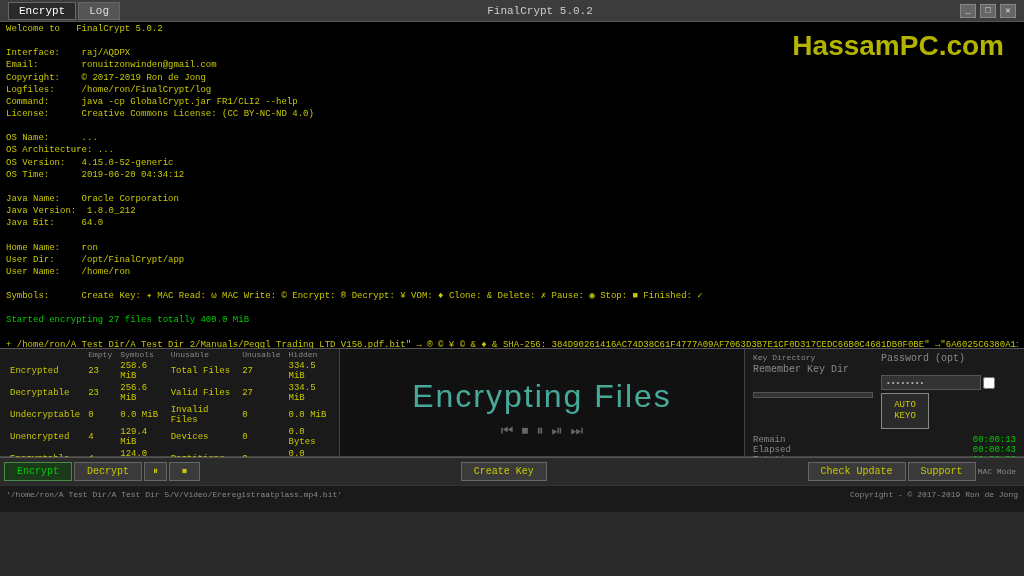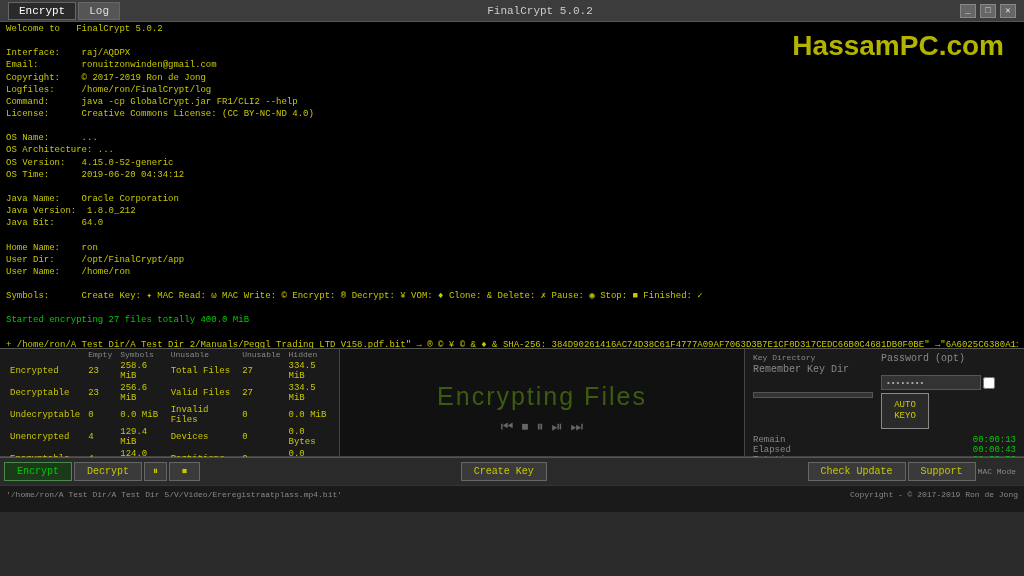--- a/index.html
+++ b/index.html
@@ -110,22 +110,22 @@
     #center-display {
       flex: 1;
       display: flex;
       flex-direction: column;
       align-items: center;
       justify-content: center;
       background: #111;
       position: relative;
     }
     #encrypting-text {
-      font-size: 25px;
-      color: #4d7c0f;
+      font-size: 32px;
+      color: #5eead4;
       font-family: Arial, sans-serif;
       font-weight: normal;
       letter-spacing: 2px;
       opacity: 0.7;
       margin-top: 12px;
     }
     #media-controls {
       display: flex;
       gap: 8px;
       margin-top: 8px;

